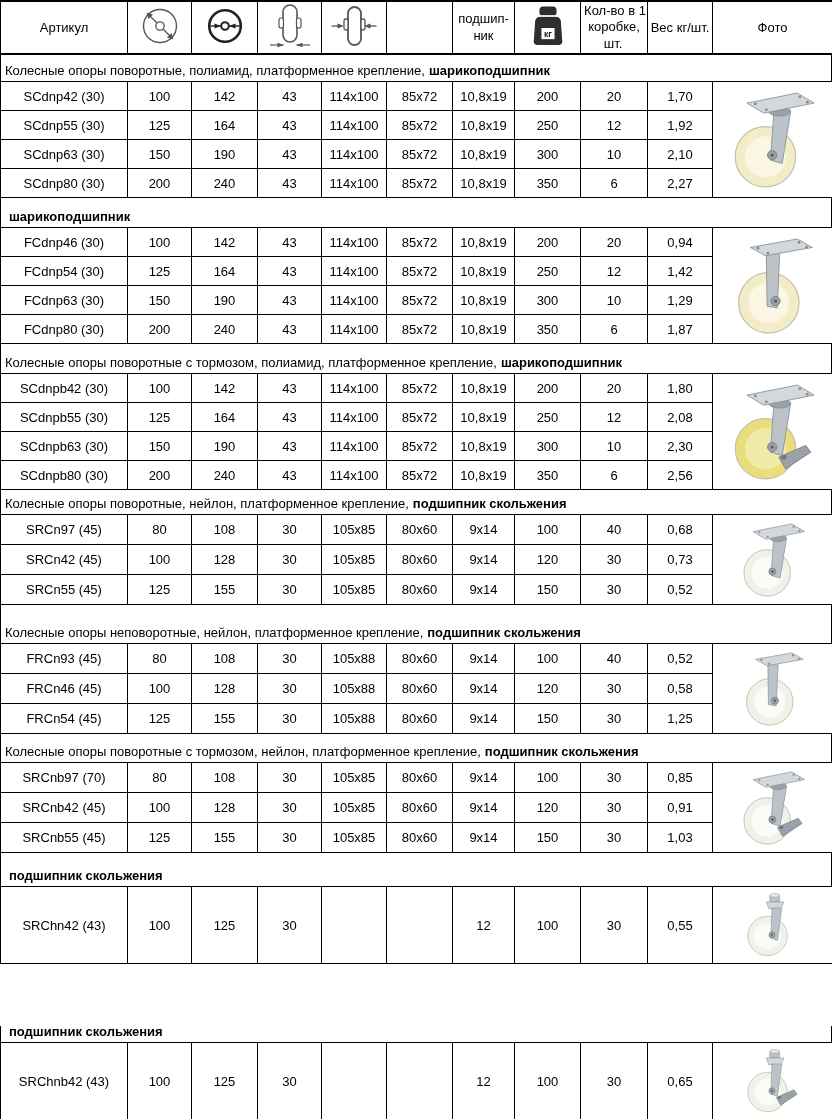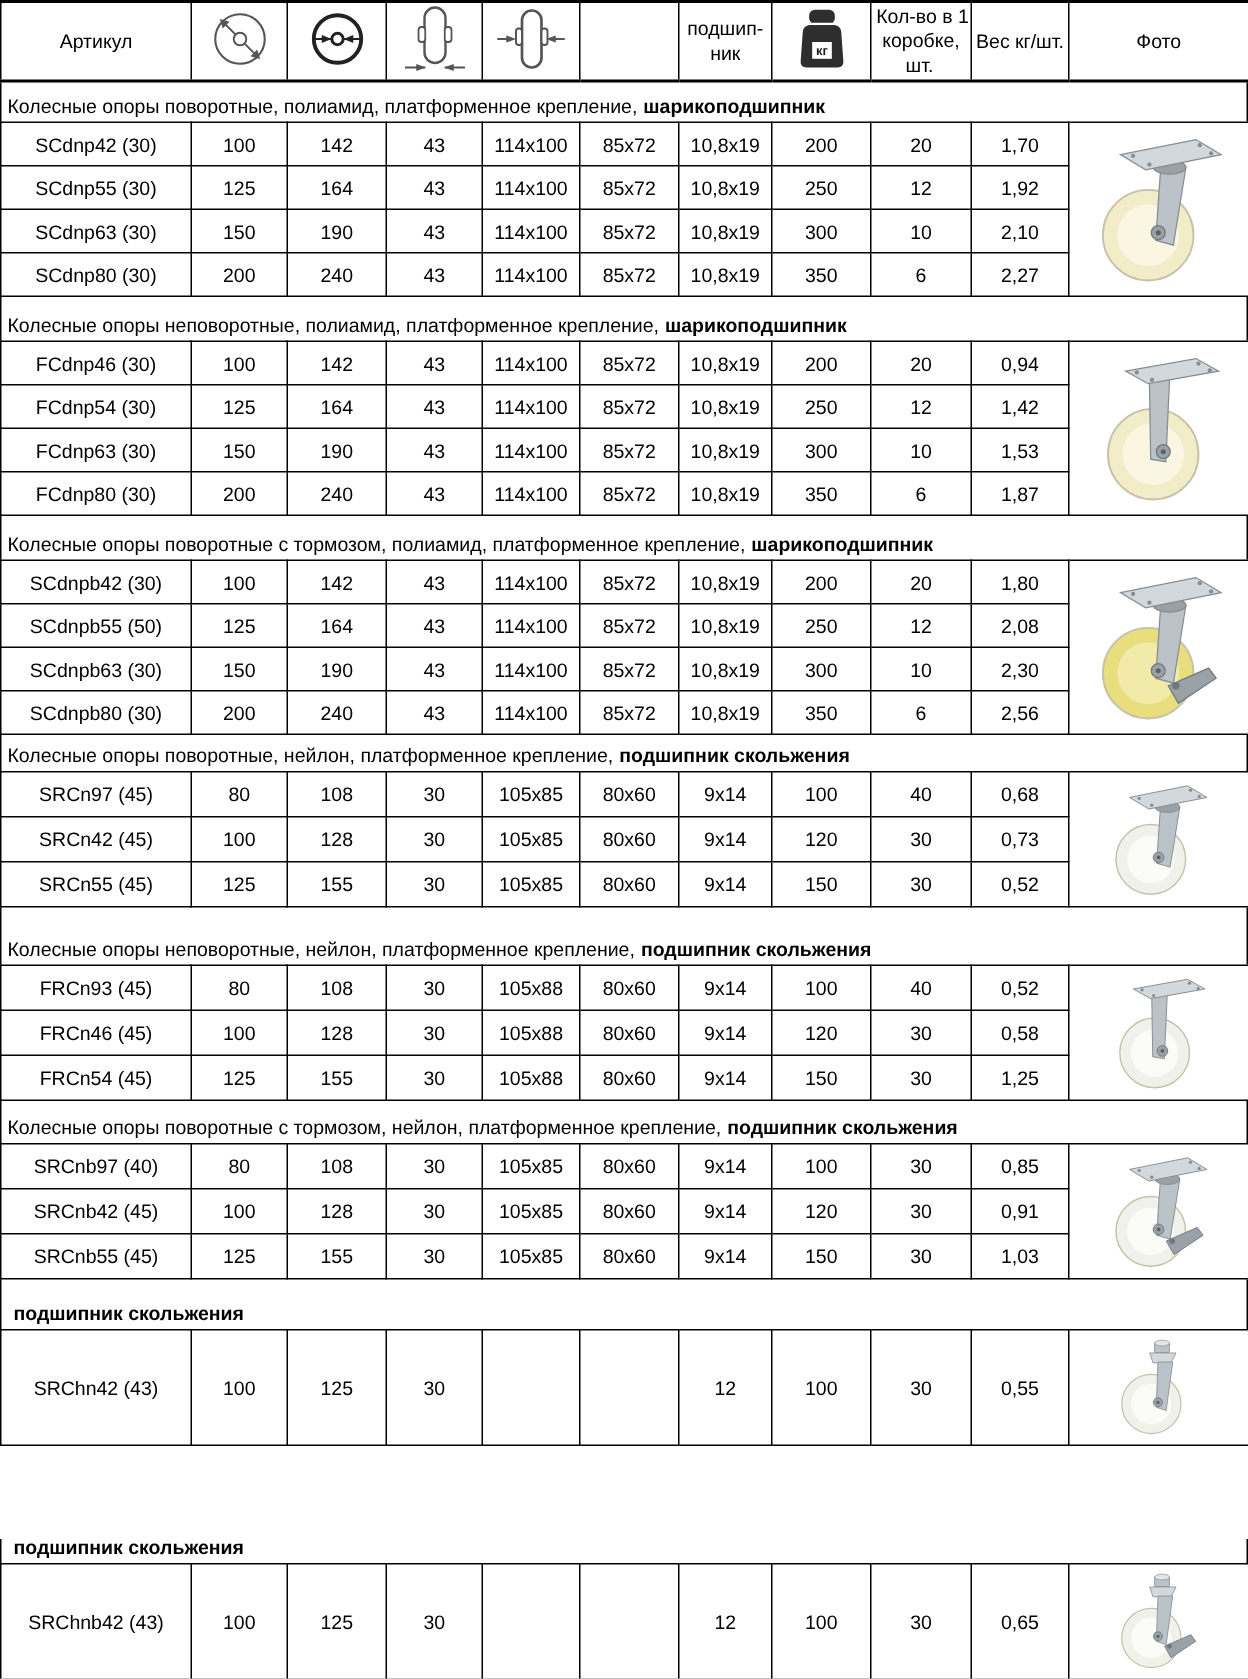--- a/index.html
+++ b/index.html
@@ -197,21 +197,20 @@
     <td>350</td>
     <td>6</td>
     <td>2,27</td>
   </tr>
 </tbody>
     </table>
   </div>
 
   <div class="section">
     <div class="sec-title">
-      <span class="t-normal">Колесные опоры неповоротные, полиамид, платформенное крепление,</span>
       <span class="t-bold">шарикоподшипник</span>
     </div>
     <table class="data-table">
       <colgroup>
         <col style="width:127px">
             <col style="width:64px">
             <col style="width:66px">
             <col style="width:64px">
         <col style="width:65px">
             <col style="width:66px">
@@ -265,21 +264,21 @@
   <tr>
     <td>FCdnp63 (30)</td>
     <td>150</td>
     <td>190</td>
     <td>43</td>
     <td>114x100</td>
     <td>85x72</td>
     <td>10,8x19</td>
     <td>300</td>
     <td>10</td>
-    <td>1,53</td>
+    <td>1,29</td>
   </tr>
 
   <tr>
     <td>FCdnp80 (30)</td>
     <td>200</td>
     <td>240</td>
     <td>43</td>
     <td>114x100</td>
     <td>85x72</td>
     <td>10,8x19</td>
@@ -335,21 +334,21 @@
                   <polygon points="24,18 84,6 104,18 44,30" fill="#d3d8dc" stroke="#858d93"></polygon>
                   <circle cx="34" cy="19" r="1.7" fill="#858d93"></circle>
                   <circle cx="87" cy="10.5" r="1.7" fill="#858d93"></circle>
                   <circle cx="96" cy="17" r="1.7" fill="#858d93"></circle>
                   <circle cx="47" cy="26" r="1.7" fill="#858d93"></circle>
                 </svg>
               </td>
             </tr>
 
   <tr>
-    <td>SCdnpb55 (50)</td>
+    <td>SCdnpb55 (30)</td>
     <td>125</td>
     <td>164</td>
     <td>43</td>
     <td>114x100</td>
     <td>85x72</td>
     <td>10,8x19</td>
     <td>250</td>
     <td>12</td>
     <td>2,08</td>
   </tr>
@@ -550,21 +549,21 @@
         <col style="width:65px">
             <col style="width:66px">
             <col style="width:62px">
             <col style="width:66px">
         <col style="width:67px">
             <col style="width:65px">
             <col style="width:120px">
       </colgroup>
       <tbody>
   <tr>
-    <td>SRCnb97 (40)</td>
+    <td>SRCnb97 (70)</td>
     <td>80</td>
     <td>108</td>
     <td>30</td>
     <td>105x85</td>
     <td>80x60</td>
     <td>9x14</td>
     <td>100</td>
     <td>30</td>
     <td>0,85</td>
   <td class="c-photo" rowspan="3">

